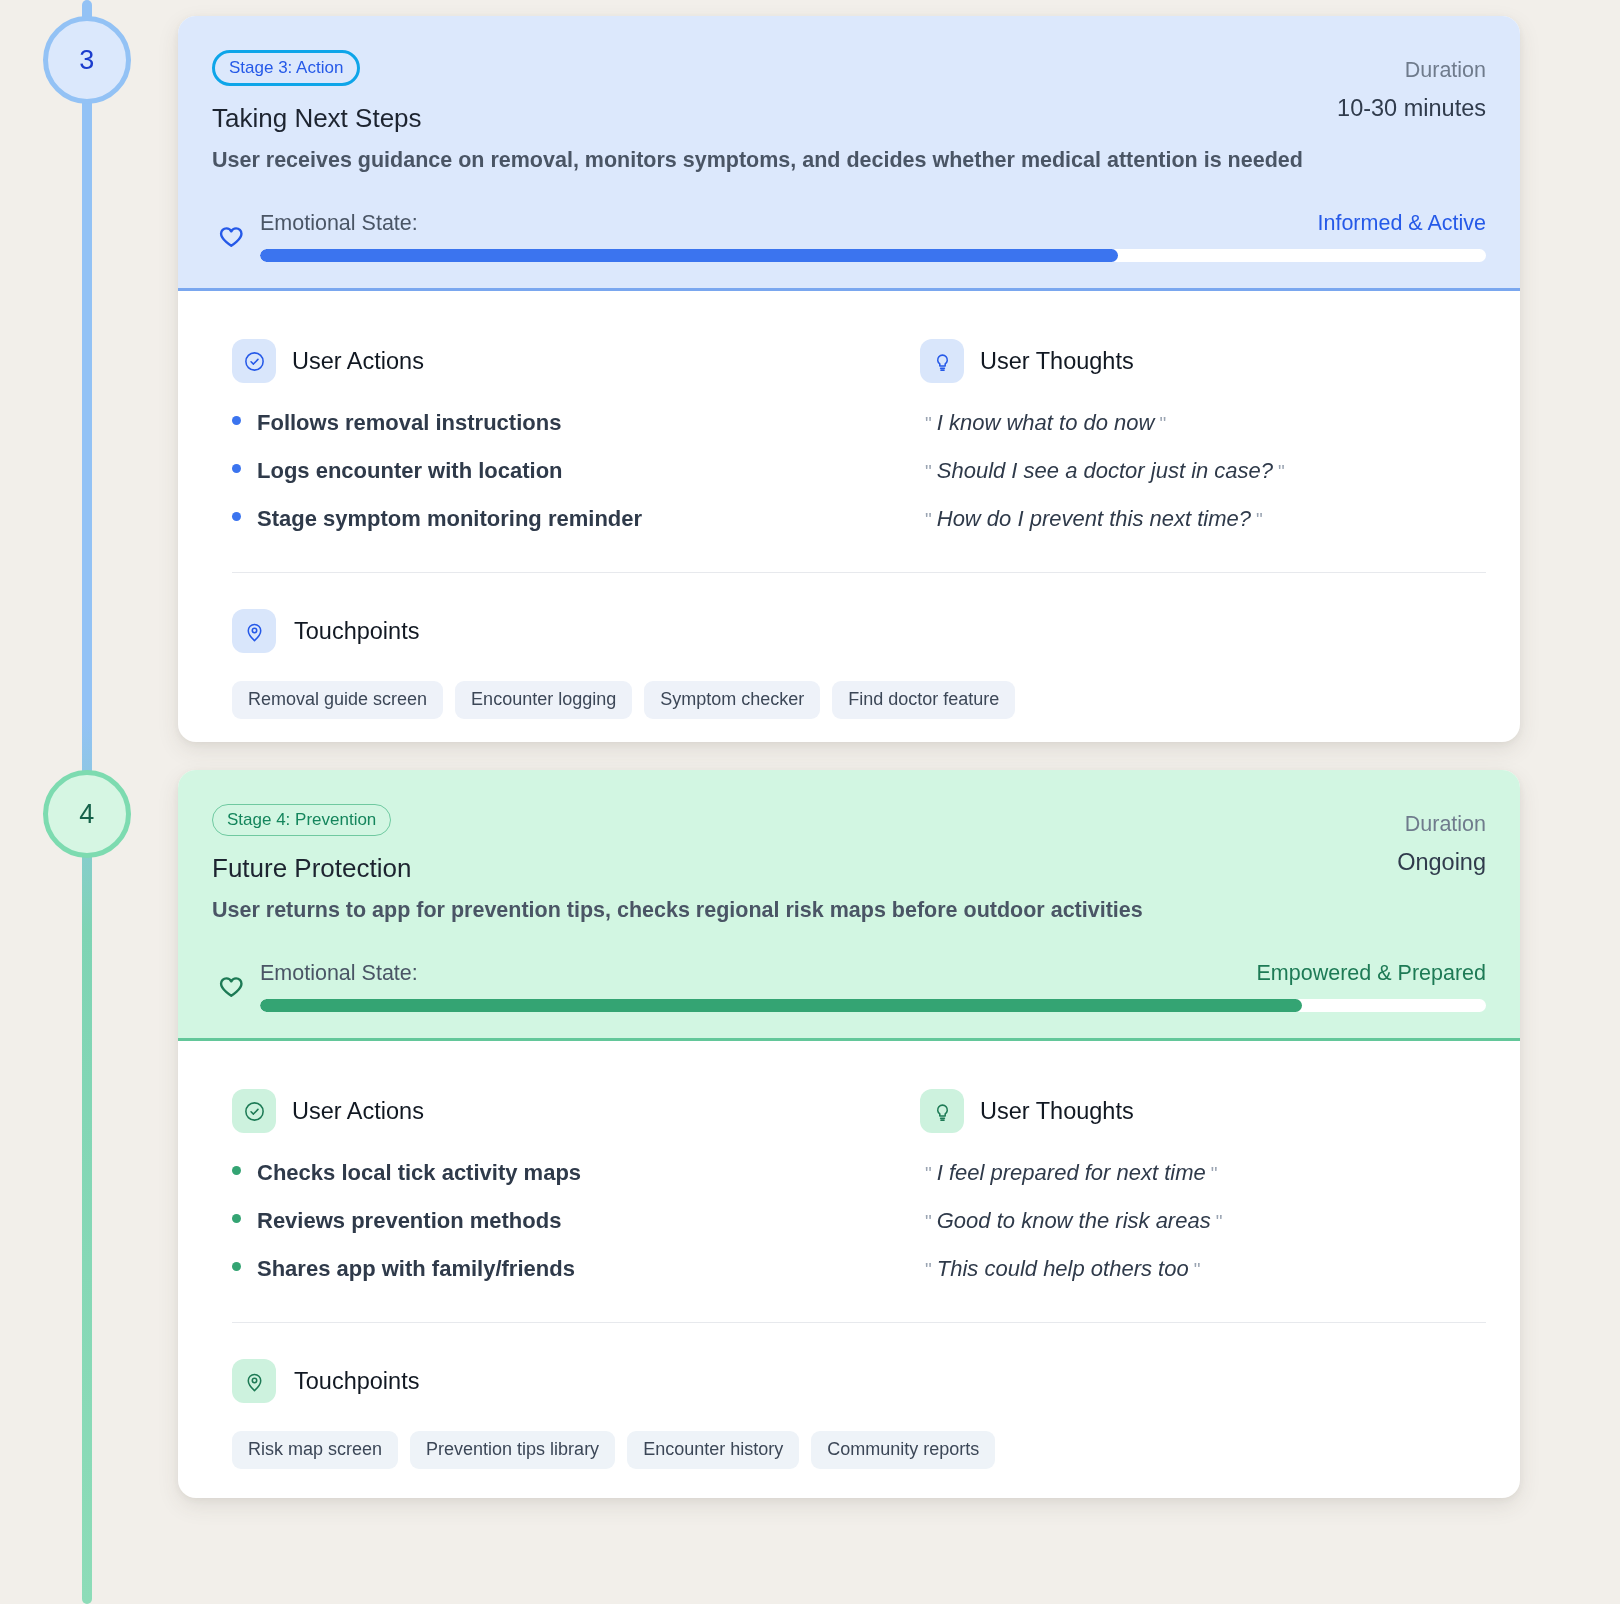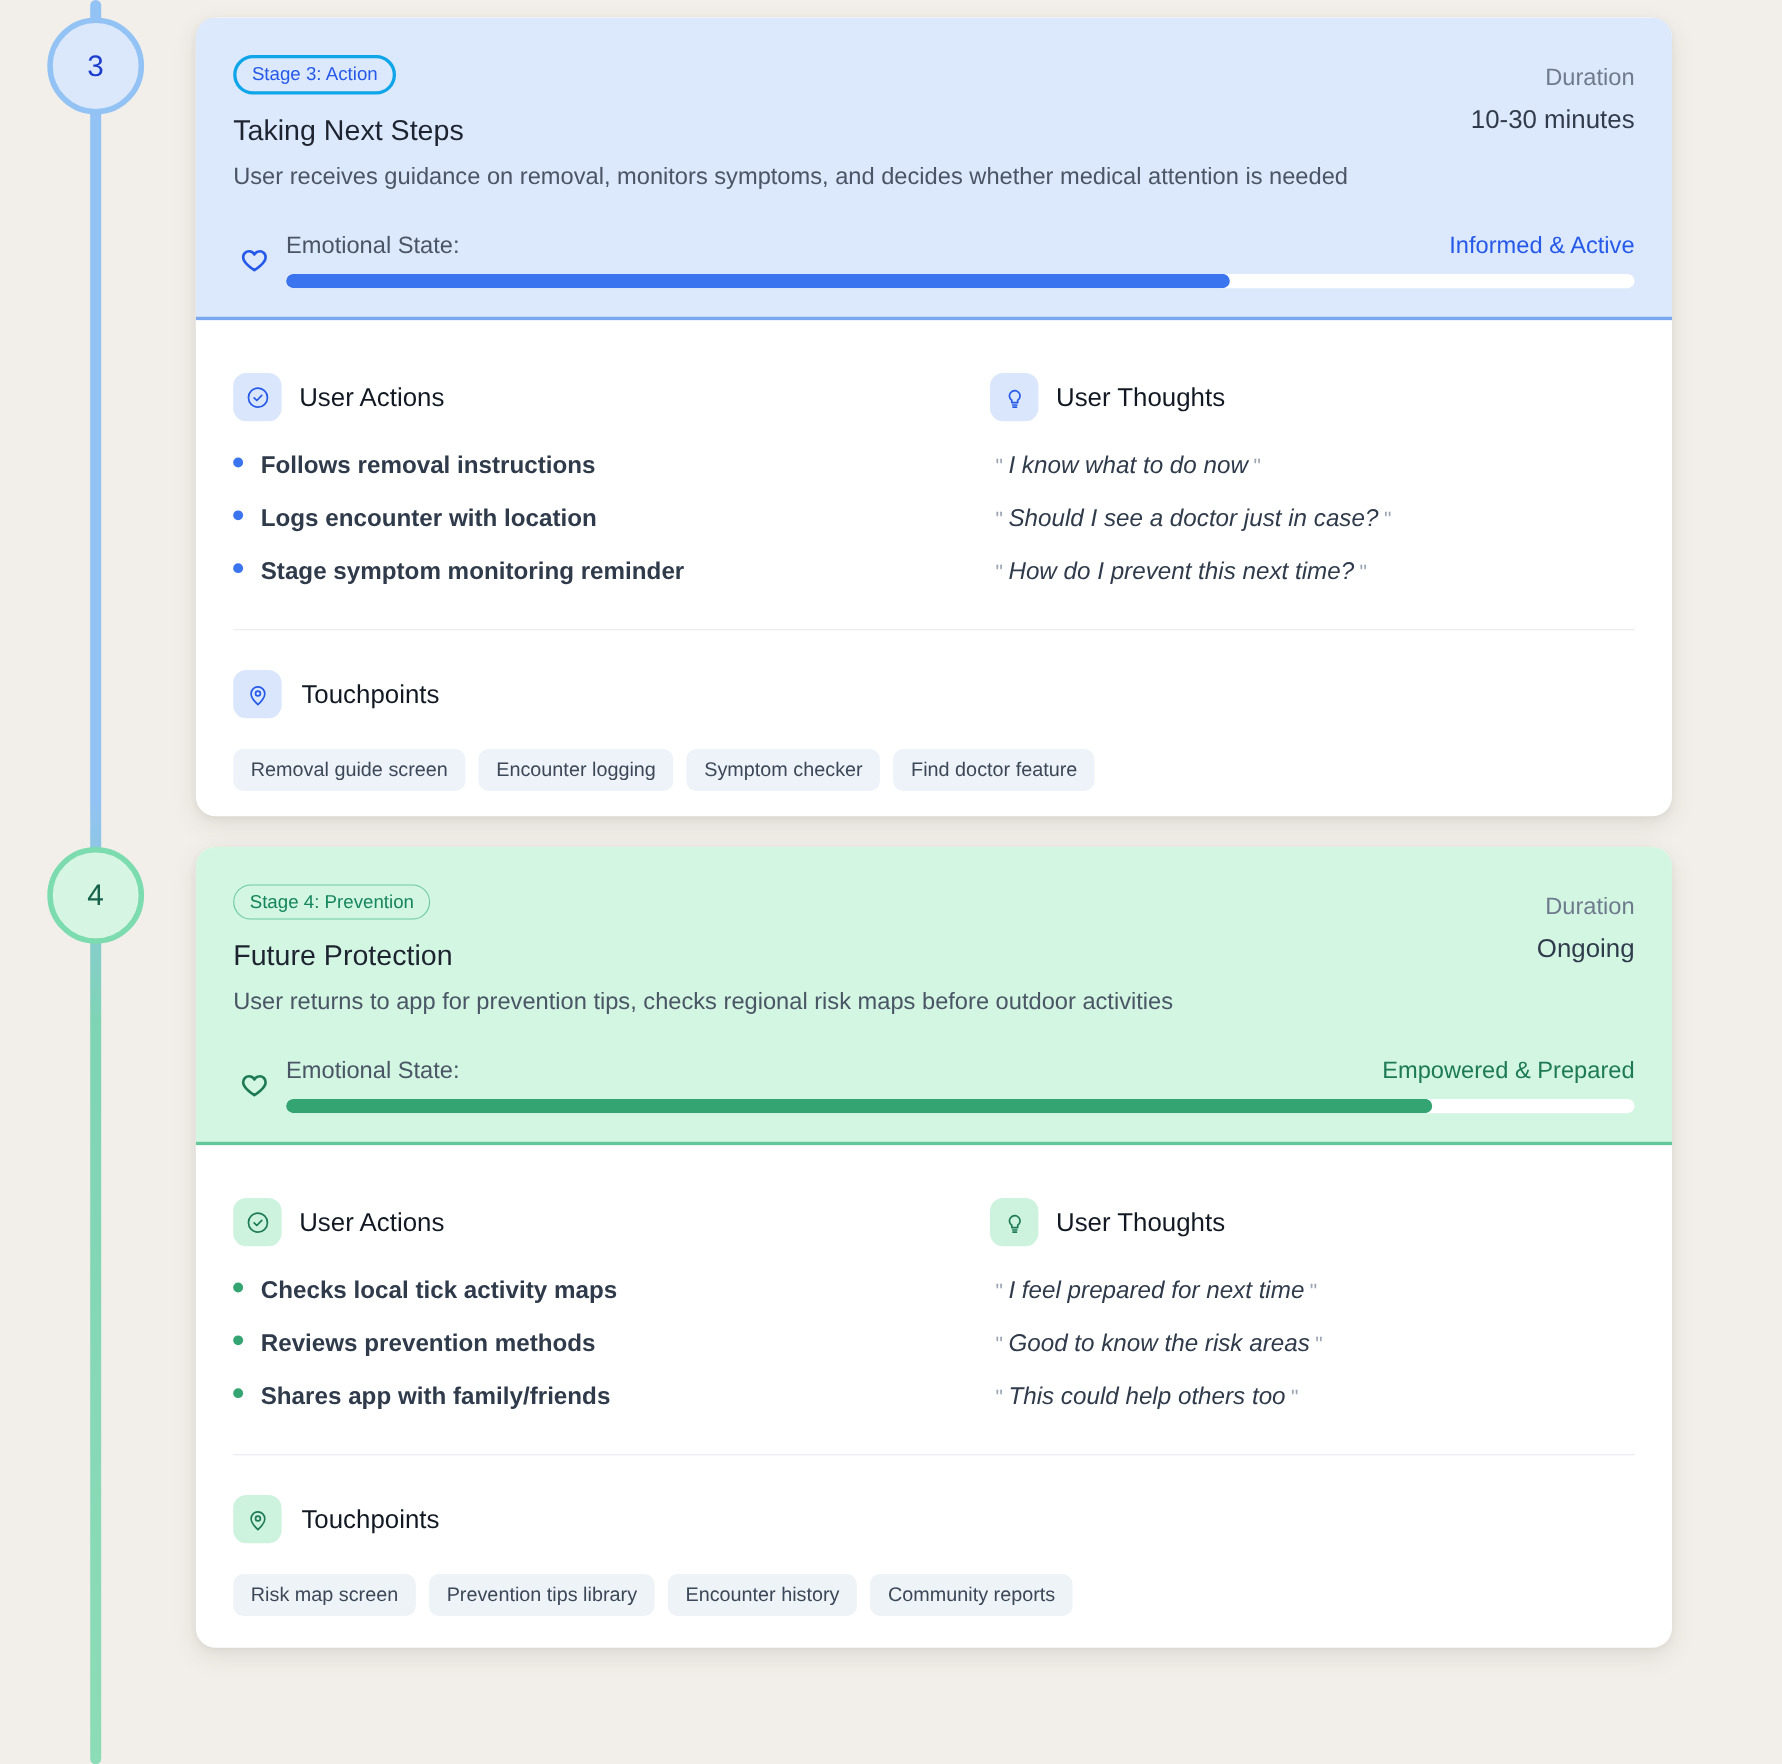--- a/index.html
+++ b/index.html
@@ -105,21 +105,21 @@
   .stage-title {
     margin-top: 17px;
     font-size: 26px;
     color: #1d2430;
     font-weight: 400;
   }
   .stage-desc {
     margin-top: 14px;
     font-size: 21.5px;
     color: #4a5565;
-    font-weight: 400;
+    font-weight: 700;
   }
 
   .duration-block {
     position: absolute;
     right: 34px;
     top: 42px;
     text-align: right;
   }
   .duration-label {
     font-size: 21.5px;
@@ -170,21 +170,21 @@
   }
   .emo-fill {
     height: 100%;
     border-radius: 999px;
   }
   .fill-blue { background: #3b74ef; }
   .fill-green { background: #34a473; }
 
   
   .card-body {
-    padding: 48px 34px 30px 34px;
+    padding: 48px 34px 30px 54px;
     box-sizing: border-box;
   }
 
   .two-col {
     display: flex;
   }
   .col-left { width: 655px; flex: 0 0 655px; }
   .col-right { flex: 1 1 auto; padding-left: 33px; }
 
   .section-head {

